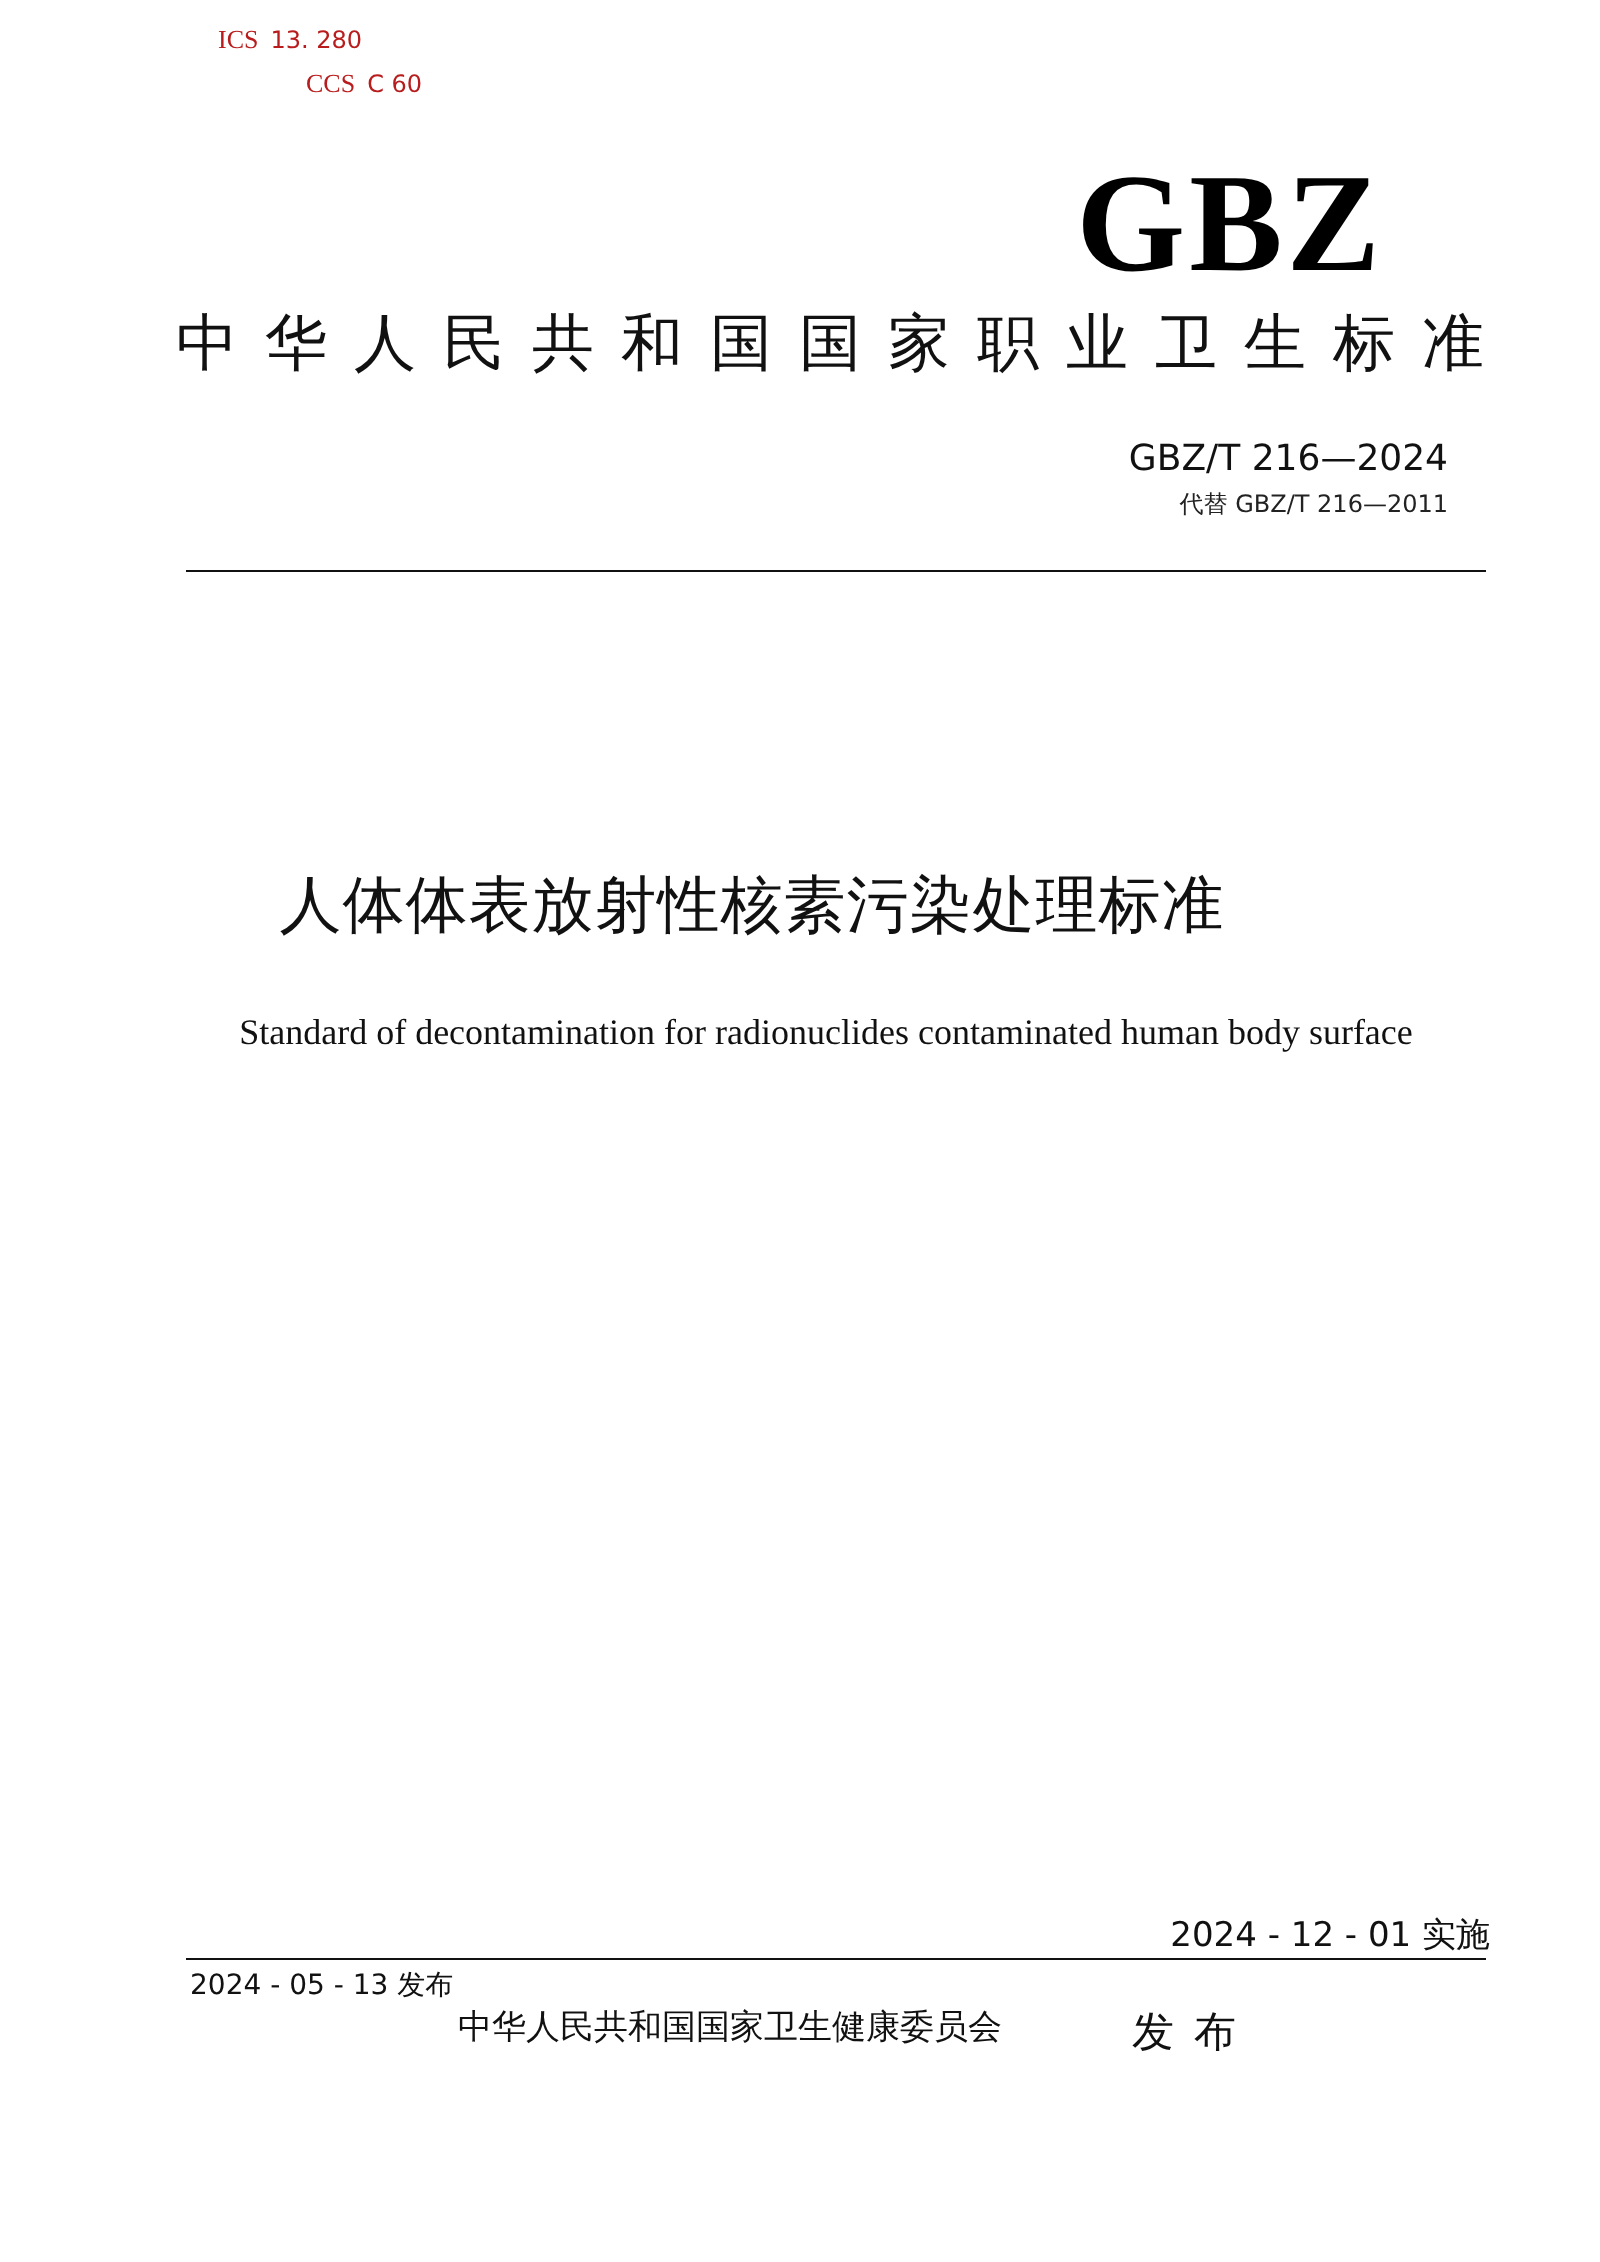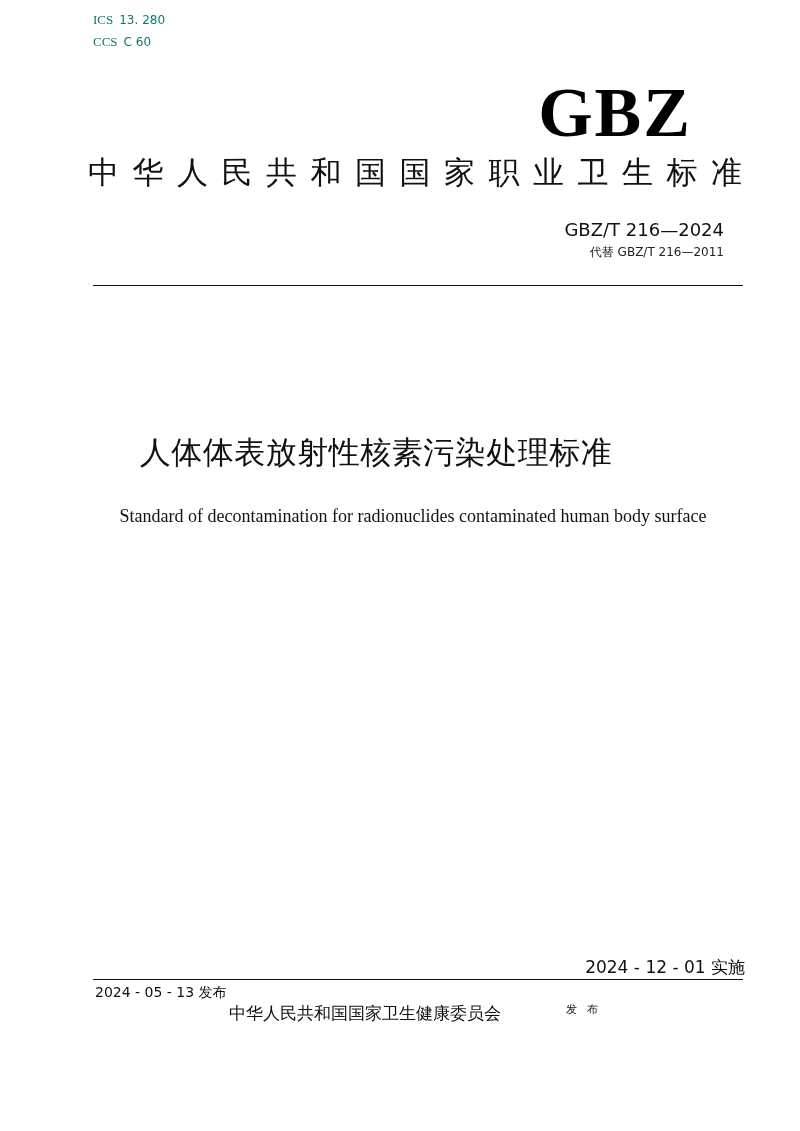--- a/index.html
+++ b/index.html
@@ -1,39 +1,39 @@
 <!DOCTYPE html>
 <html><head>
 <meta charset="utf-8">
 <style>
   html, body { margin: 0; padding: 0; background: #ffffff; }
   body { width: 800px; height: 1131px; position: relative; overflow: hidden; color: #111; font-family: "DejaVu Sans", sans-serif; }
   .abs { position: absolute; }
-  .cls { left: 93px; font-family: "Liberation Serif", serif; font-size: 13px; color: #0f766e; }
+  .cls { left: 109px; font-family: "Liberation Serif", serif; font-size: 13px; color: #b91c1c; }
   .cls .code { font-family: "DejaVu Sans", sans-serif; font-size: 12px; margin-left: 6px; }
   .logo { left: 512px; top: 78px; width: 180px; text-align: right; font-family: "Liberation Serif", serif; font-weight: bold; font-size: 70px; line-height: 70px; letter-spacing: 2px; color: #000; }
   .std-type { left: 88px; top: 152px; width: 660px; font-size: 31px; line-height: 40px; letter-spacing: 13.5px; color: #111; white-space: nowrap; }
   .std-no { right: 76px; top: 219px; font-size: 18px; color: #111; text-align: right; }
   .std-replace { right: 76px; top: 244px; font-size: 12px; color: #222; text-align: right; }
   .rule-top { left: 93px; top: 285px; width: 650px; height: 0; border-top: 1.5px solid #111; }
   .title-cn { left: 0; top: 432px; width: 752px; text-align: center; font-size: 31px; color: #111; letter-spacing: 0.5px; }
   .title-en { left: 0; top: 506px; width: 826px; text-align: center; font-family: "Liberation Serif", serif; font-size: 18px; color: #111; }
   .date-pub { left: 95px; top: 956px; font-size: 14px; color: #111; margin-top: 28px; }
   .date-eff { right: 55px; top: 956px; font-size: 17px; color: #111; text-align: right; }
   .rule-bottom { left: 93px; top: 979px; width: 650px; height: 0; border-top: 1.5px solid #111; }
   .issuer { left: 229px; top: 1002px; font-size: 17px; color: #111; }
-  .issue-word { left: 566px; top: 1002px; font-size: 11px; color: #111; letter-spacing: 10px; }
+  .issue-word { left: 566px; top: 1002px; font-size: 21px; color: #111; letter-spacing: 10px; }
 </style>
 </head>
 <body>
 
 <div class="abs cls" style="top:12px;">
   <span>ICS</span><span class="code">13. 280</span>
 </div>
-<div class="abs cls" style="top:34px;">
+<div class="abs cls" style="top:34px;margin-left:44px;">
   <span>CCS</span><span class="code">C 60</span>
 </div>
 
 <div class="abs logo">GBZ</div>
 
 <div class="abs std-type">中华人民共和国国家职业卫生标准</div>
 
 <div class="abs std-no">GBZ/T 216—2024</div>
 <div class="abs std-replace">代替 GBZ/T 216—2011</div>
 

